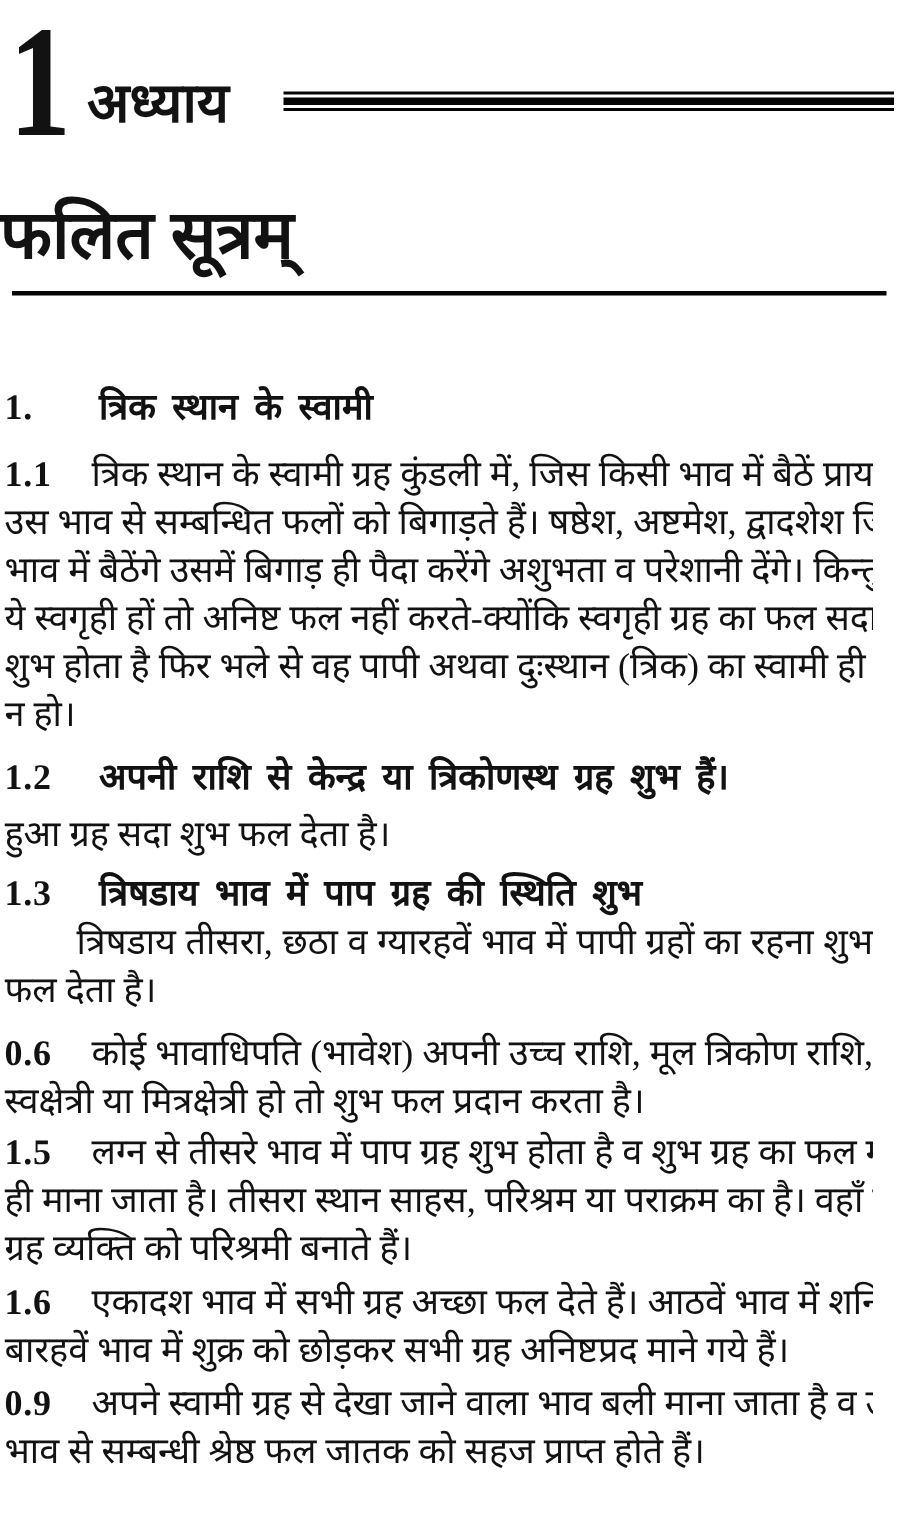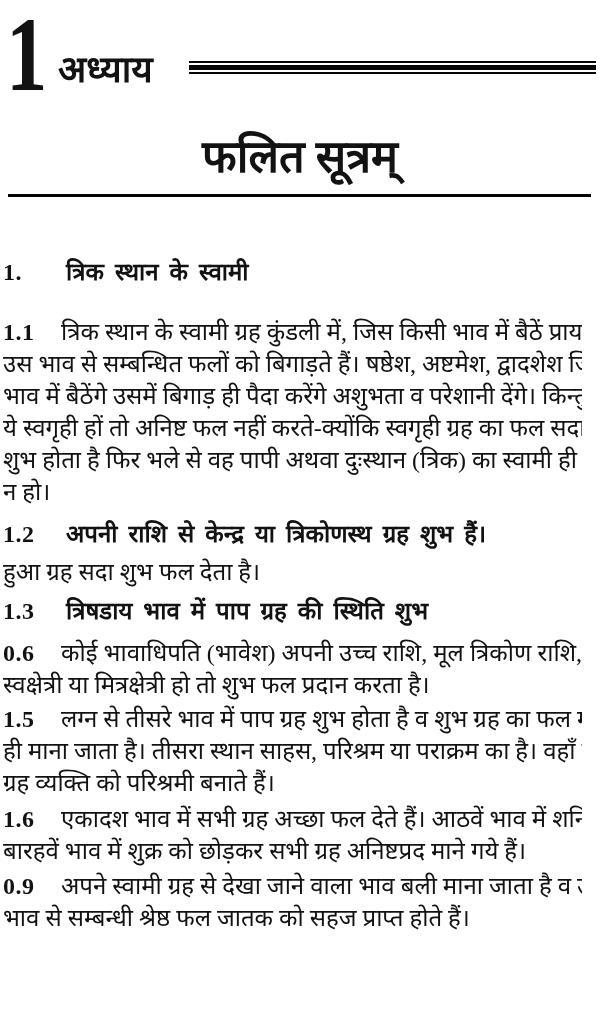--- a/index.html
+++ b/index.html
@@ -23,42 +23,42 @@
     position:absolute;left:58px;top:48px;
     font-size:37px;font-weight:700;line-height:1.2;text-align:right;
   }
   .rule-group{position:absolute;left:189px;right:4px;top:61px;}
   .rule-group .r-thin-top{height:2px;background:#050505;margin-bottom:2px;}
   .rule-group .r-thick{height:5px;background:#050505;margin-bottom:2px;}
   .rule-group .r-thin-bottom{height:2px;background:#050505;}
   
   .book-title{
     position:absolute;left:0;right:0;top:128px;margin:0;
-    text-align:center;
+    text-align:left;
     font-size:45px;font-weight:700;line-height:58px;
   }
   .title-rule{position:absolute;left:8px;right:9px;top:194px;height:3px;background:#050505;}
   
   .content{position:absolute;left:3px;right:18px;top:256px;}
   .sec{
     margin:0;font-size:24px;line-height:32px;font-weight:700;
     word-spacing:5px;white-space:nowrap;overflow:hidden;
   }
   .para{margin:0;}
   .ln{
     font-size:24px;line-height:32px;
     white-space:nowrap;overflow:hidden;
   }
   .j{text-align:justify;text-align-last:justify;}
   .ind{text-indent:48px;}
   .num{
     font-weight:700;display:inline-block;min-width:52px;
     letter-spacing:.5px;text-indent:0;
   }
-  .mt19{margin-top:28px}.mt10{margin-top:10px}.mt6{margin-top:6px}
+  .mt19{margin-top:13px}.mt10{margin-top:10px}.mt6{margin-top:6px}
   .mt7{margin-top:7px}.mt1{margin-top:1px}.mt2{margin-top:2px}
   .mt4{margin-top:4px}.mt3{margin-top:3px}
 </style>
 </head>
 <body>
 
 <div class="page">
 
   <div class="chapter-num">1</div>
   <div class="chapter-word">अध्याय</div>
@@ -85,20 +85,24 @@
     </div>
 
     <h2 class="sec mt10"><b class="num">1.2</b> <span>अपनी राशि से केन्द्र या त्रिकोणस्थ ग्रह शुभ हैं।</span></h2>
 
     <div class="para mt6">
       <div class="ln">हुआ ग्रह सदा शुभ फल देता है।</div>
     </div>
 
     <h2 class="sec mt7"><b class="num">1.3</b> <span>त्रिषडाय भाव में पाप ग्रह की स्थिति शुभ</span></h2>
 
+    <div class="para mt1">
+      <div class="ln j ind">त्रिषडाय तीसरा, छठा व ग्यारहवें भाव में पापी ग्रहों का रहना शुभ</div>
+      <div class="ln">फल देता है।</div>
+    </div>
 
     <div class="para mt10">
       <div class="ln j"><b class="num">0.6</b> <span>कोई भावाधिपति (भावेश) अपनी उच्च राशि, मूल त्रिकोण राशि,</span></div>
       <div class="ln">स्वक्षेत्री या मित्रक्षेत्री हो तो शुभ फल प्रदान करता है।</div>
     </div>
 
     <div class="para mt2">
       <div class="ln j"><b class="num">1.5</b> <span>लग्न से तीसरे भाव में पाप ग्रह शुभ होता है व शुभ ग्रह का फल मध्यम</span></div>
       <div class="ln j">ही माना जाता है। तीसरा स्थान साहस, परिश्रम या पराक्रम का है। वहाँ पाप</div>
       <div class="ln">ग्रह व्यक्ति को परिश्रमी बनाते हैं।</div>

